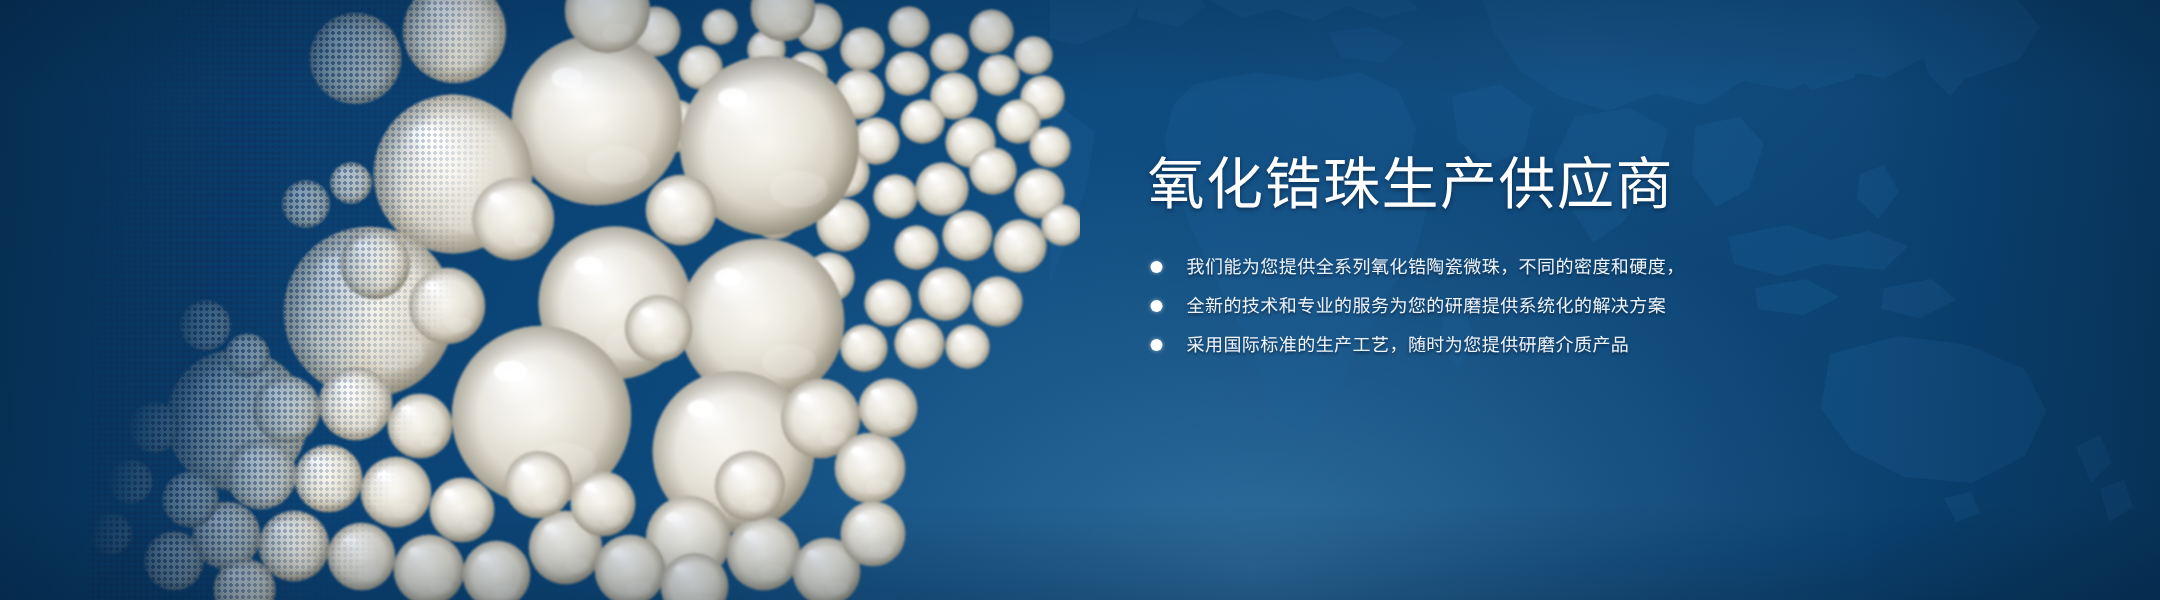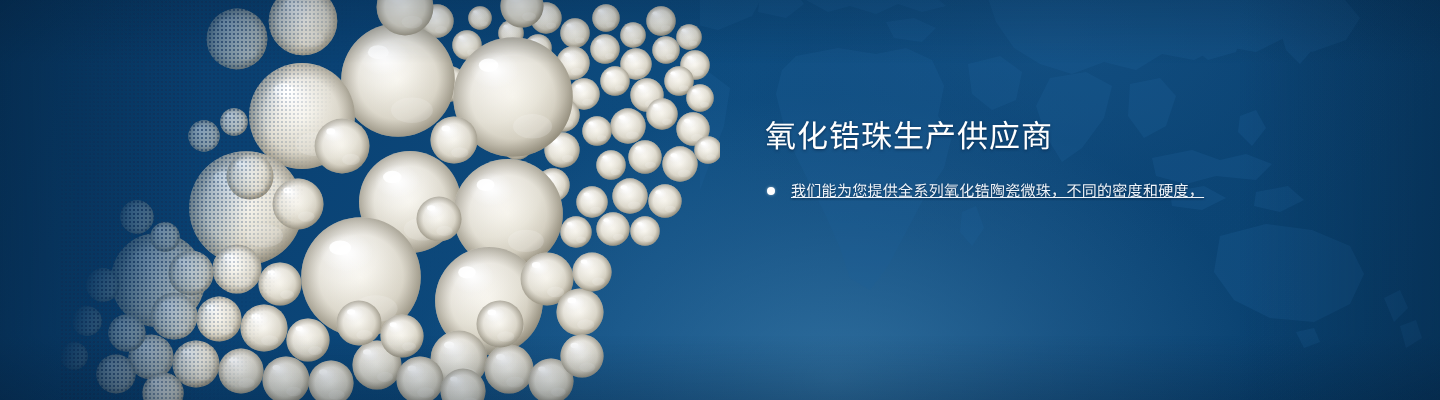--- a/index.html
+++ b/index.html
@@ -93,42 +93,41 @@
   }
 
   
   .content{
     position:absolute;
     left:765px; top:104px;
     width:640px;
   }
   .headline{
     color:#ffffff;
-    font-size:31px;
+    font-size:38px;
     line-height:40px;
     letter-spacing:1px;
     font-weight:400;
-    margin:13px 0 22px 0;
+    margin:0 0 22px 0;
     text-shadow:0 1px 3px rgba(0,20,45,.55);
     white-space:nowrap;
   }
   .bullets{
     list-style:none;
     margin:0; padding:0;
   }
   .bullet{
     position:relative;
     padding-left:26px;
     margin:0 0 2px 0;
     color:#eef4fa;
-    font-size:15px;
+    font-size:12px;
     line-height:24px;
     letter-spacing:.3px;
     text-shadow:0 1px 2px rgba(0,20,45,.6);
-    text-decoration:underline;
   }
   .bullet .dot{
     position:absolute;
     left:2px; top:8px;
     width:8px; height:8px;
     border-radius:50%;
     background:#ffffff;
     box-shadow:0 0 3px rgba(255,255,255,.5);
   }
   .bullet .ln{display:block;}
@@ -358,18 +357,26 @@
 
     <h1 class="headline">氧化锆珠生产供应商</h1>
 
     <ul class="bullets">
 
       <li class="bullet">
         <span class="dot"></span>
         <span class="ln">我们能为您提供全系列氧化锆陶瓷微珠，不同的密度和硬度，</span>
       </li>
 
-
+      <li class="bullet">
+        <span class="dot"></span>
+        <span class="ln">全新的技术和专业的服务为您的研磨提供系统化的解决方案</span>
+      </li>
+
+      <li class="bullet">
+        <span class="dot"></span>
+        <span class="ln">采用国际标准的生产工艺，随时为您提供研磨介质产品</span>
+      </li>
 
     </ul>
   </div>
 
 </div>
 
 </body></html>

